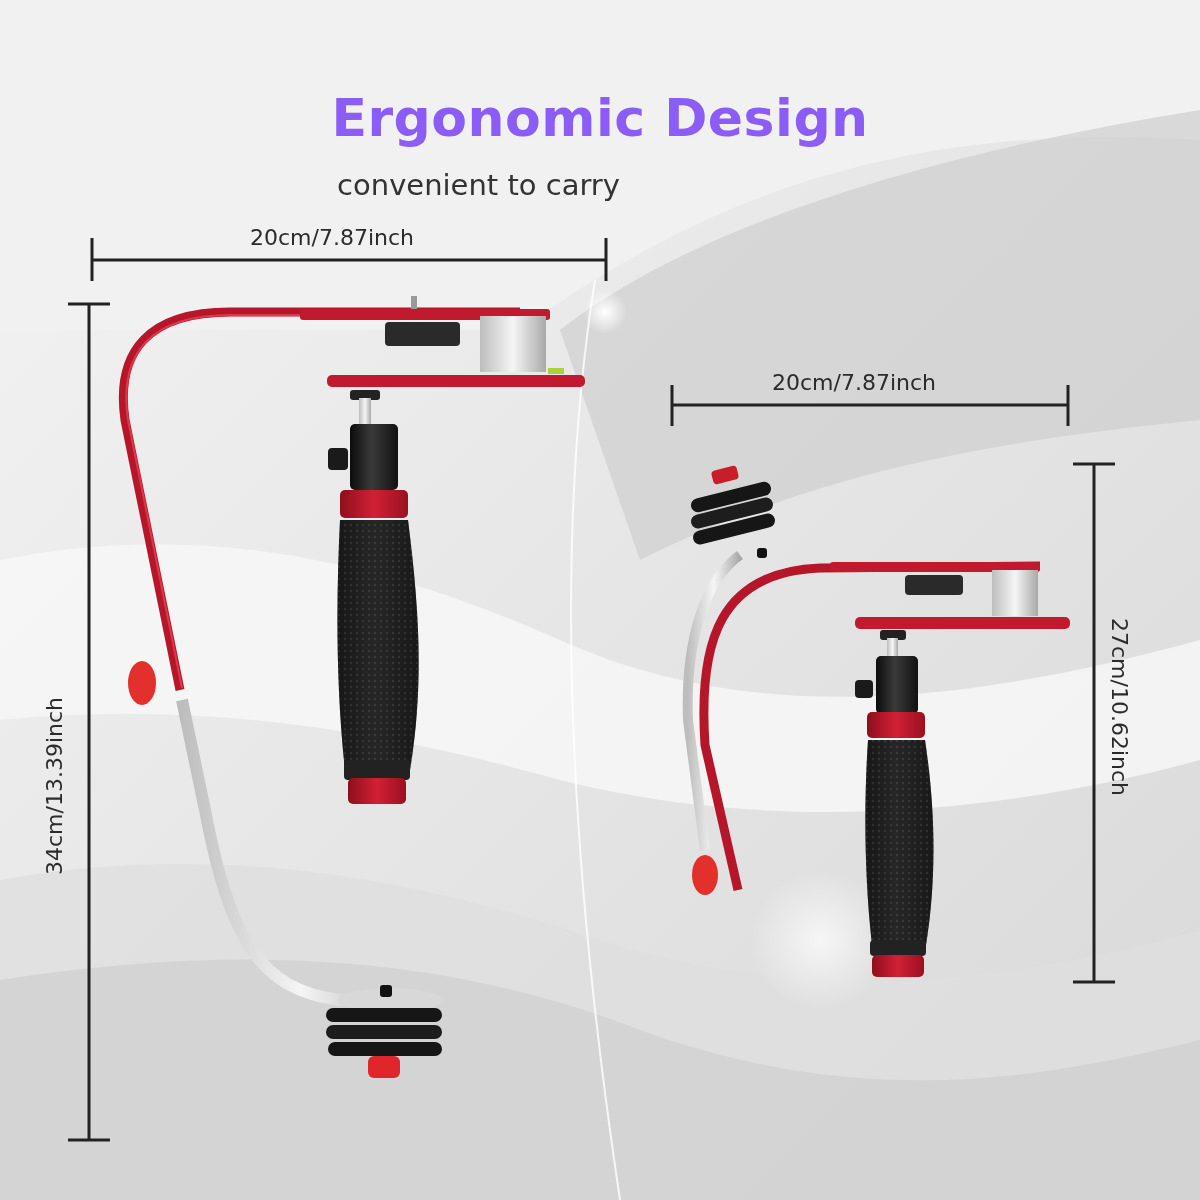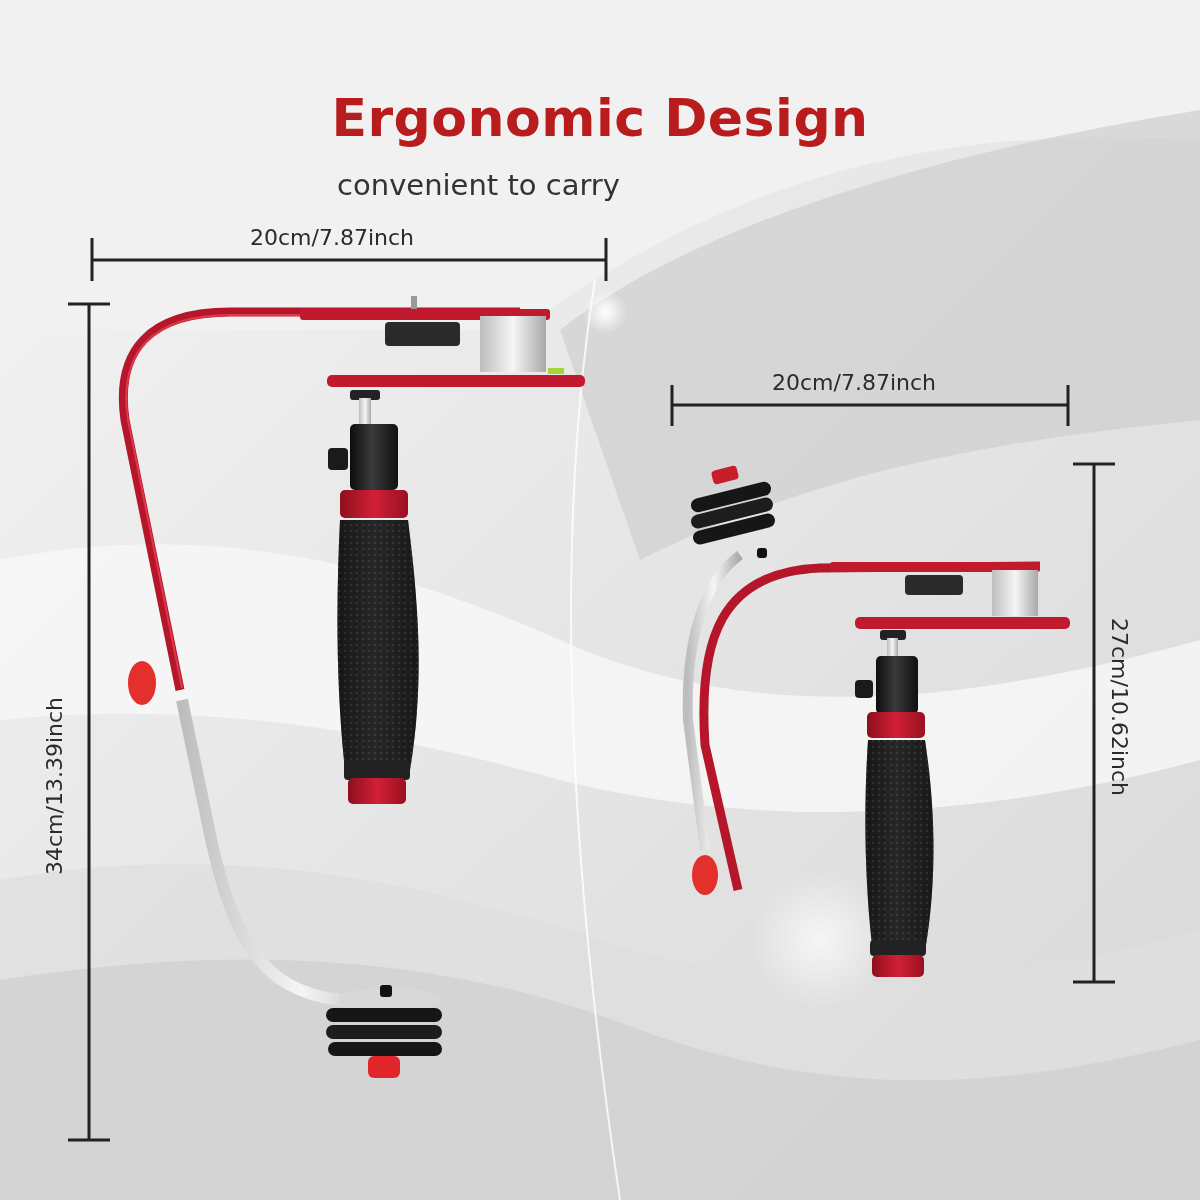--- a/index.html
+++ b/index.html
@@ -5,21 +5,21 @@
   html, body { margin: 0; padding: 0; }
   body {
     width: 1200px; height: 1200px; overflow: hidden; position: relative;
     background: #ececec;
     font-family: "DejaVu Sans", "Liberation Sans", sans-serif;
   }
   .bg { position: absolute; inset: 0; }
   .title {
     position: absolute; left: 0; width: 1200px; top: 88px; text-align: center;
     font-family: "DejaVu Sans", sans-serif; font-weight: bold; font-size: 52px;
-    letter-spacing: 0.5px; color: #b91c1c;
+    letter-spacing: 0.5px; color: #8b5cf6;
   }
   .subtitle {
     position: absolute; left: 0; width: 957px; top: 168px; text-align: center;
     font-family: "DejaVu Sans", sans-serif; font-size: 29px; color: #333;
   }
   .dim-label {
     position: absolute; font-family: "DejaVu Sans", sans-serif;
     font-size: 22px; color: #2b2b2b; white-space: nowrap;
   }
   .dim-h1 { left: 250px; top: 225px; }

